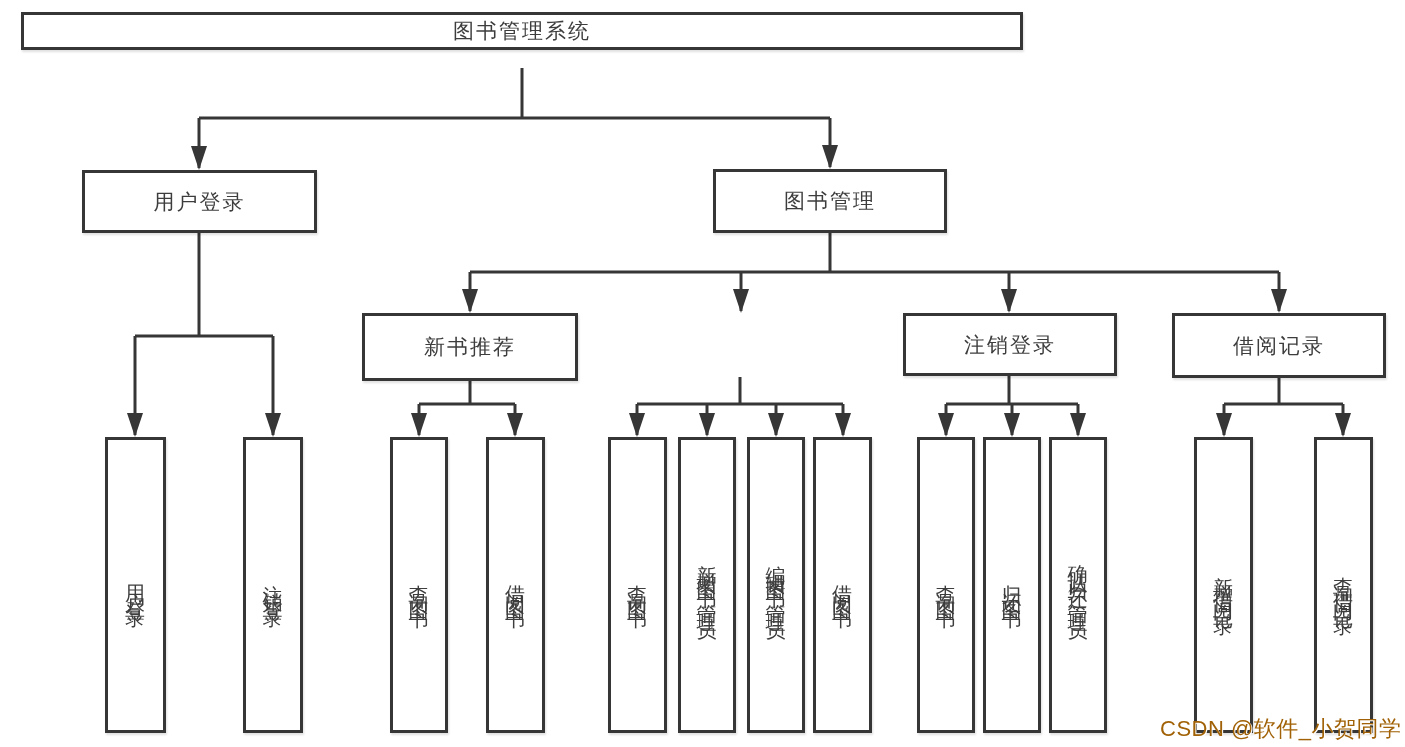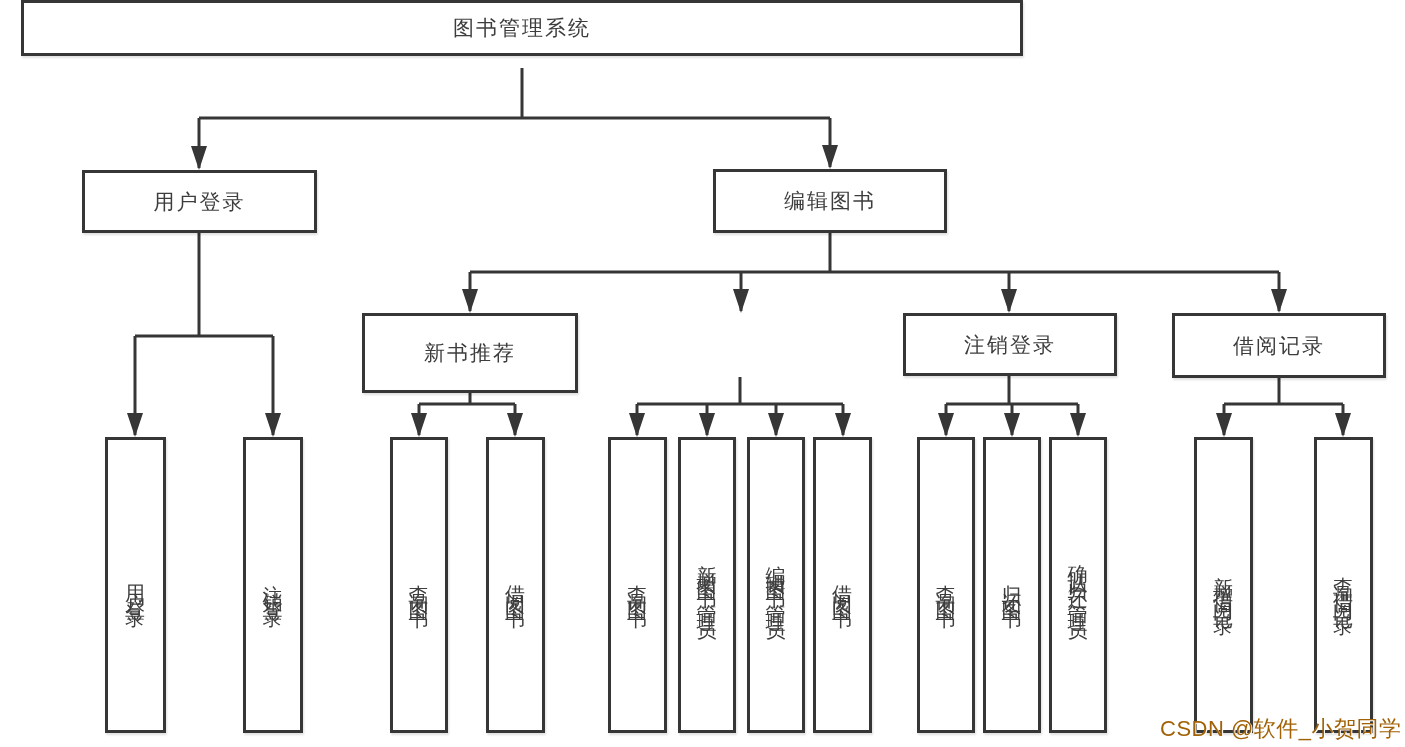--- a/index.html
+++ b/index.html
@@ -93,32 +93,32 @@
       <line x1="776" y1="404" x2="776" y2="435" marker-end="url(#arrowhead)"></line>
       <line x1="843" y1="404" x2="843" y2="435" marker-end="url(#arrowhead)"></line>
       <line x1="946" y1="404" x2="946" y2="435" marker-end="url(#arrowhead)"></line>
       <line x1="1012" y1="404" x2="1012" y2="435" marker-end="url(#arrowhead)"></line>
       <line x1="1078" y1="404" x2="1078" y2="435" marker-end="url(#arrowhead)"></line>
       <line x1="1224" y1="404" x2="1224" y2="435" marker-end="url(#arrowhead)"></line>
       <line x1="1343" y1="404" x2="1343" y2="435" marker-end="url(#arrowhead)"></line>
     </g>
   </svg>
 
-  <div class="node" style="left:21px;top:0;width:1002px;height:56px">
+  <div class="node" style="left:21px;top:12px;width:1002px;height:38px">
     <span class="lbl">图书管理系统</span>
   </div>
 
   <div class="node" style="left:82px;top:170px;width:235px;height:63px">
     <span class="lbl">用户登录</span>
   </div>
   <div class="node" style="left:713px;top:169px;width:234px;height:64px">
-    <span class="lbl">编辑图书</span>
+    <span class="lbl">图书管理</span>
   </div>
 
-  <div class="node" style="left:362px;top:313px;width:216px;height:80px">
+  <div class="node" style="left:362px;top:313px;width:216px;height:68px">
     <span class="lbl">新书推荐</span>
   </div>
   <div class="node" style="left:903px;top:313px;width:214px;height:63px">
     <span class="lbl">注销登录</span>
   </div>
   <div class="node" style="left:1172px;top:313px;width:214px;height:65px">
     <span class="lbl">借阅记录</span>
   </div>
 
   <div class="node leaf" style="left:105px;top:437px;width:61px;height:296px">

